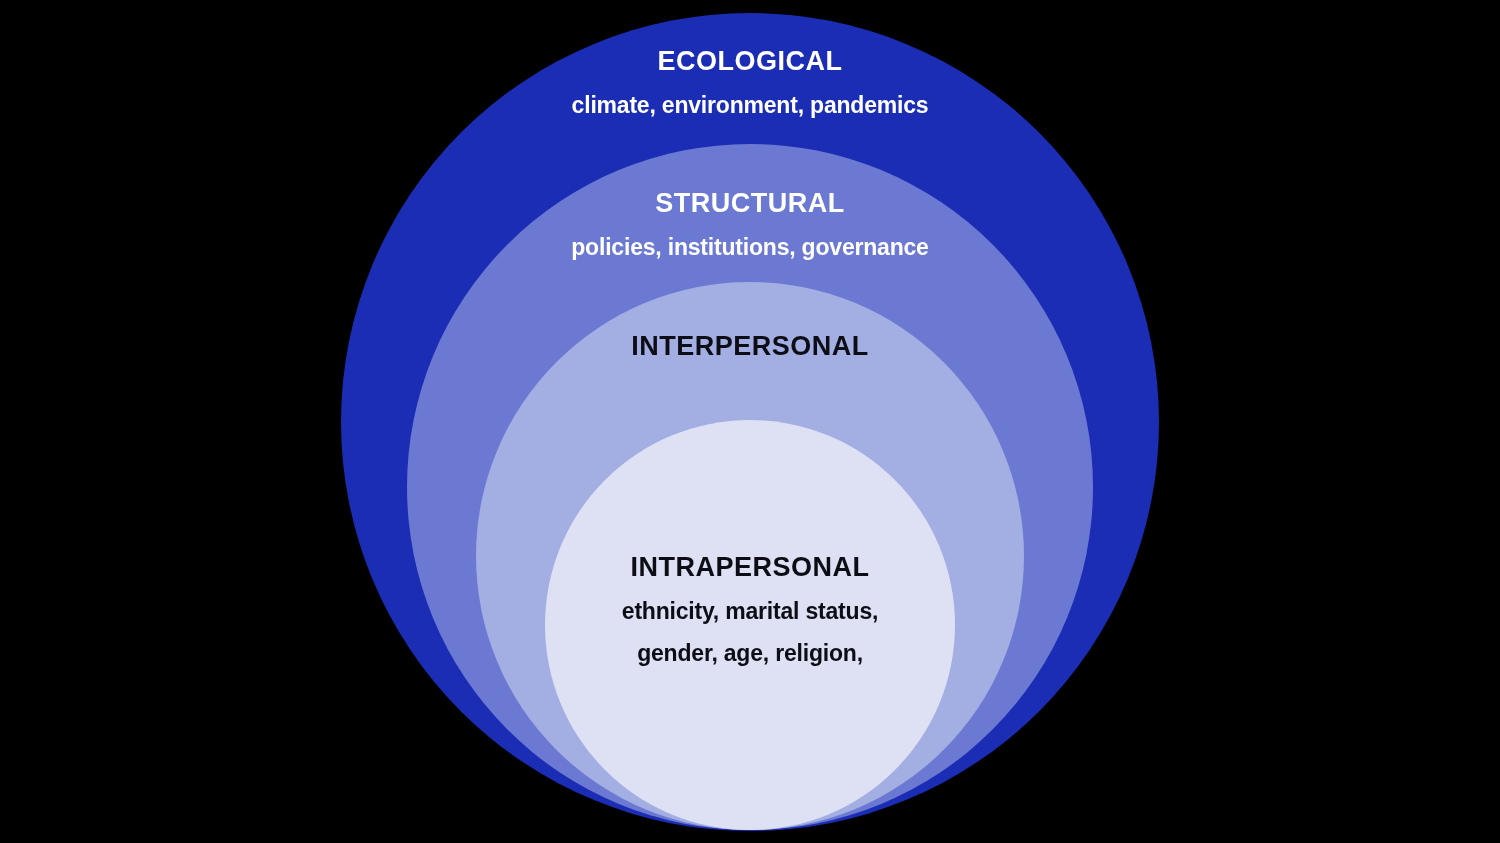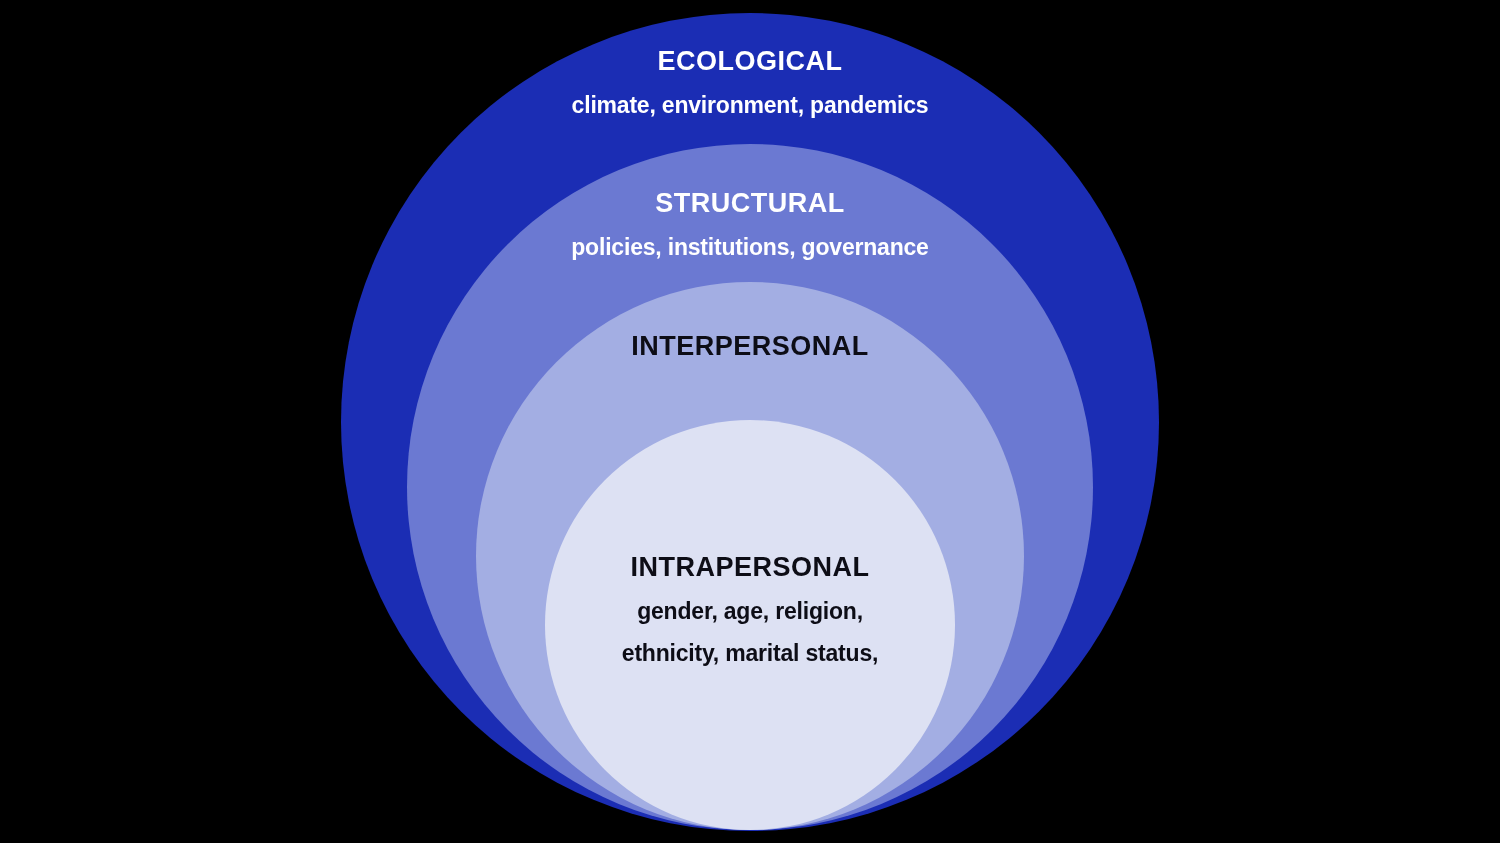--- a/index.html
+++ b/index.html
@@ -75,18 +75,18 @@
     </div>
   </div>
 
   <div class="label label-interpersonal" style="color: rgb(13, 13, 22);">
     <div class="layer-title">INTERPERSONAL</div>
   </div>
 
   <div class="label label-intrapersonal" style="color: rgb(13, 13, 22); text-align: center;">
     <div class="layer-title">INTRAPERSONAL</div>
     <div class="layer-subtitle">
+      <div class="subtitle-line">ethnicity, marital status,</div>
       <div class="subtitle-line">gender, age, religion,</div>
-      <div class="subtitle-line">ethnicity, marital status,</div>
     </div>
   </div>
 
 </div>
 
 </body></html>

